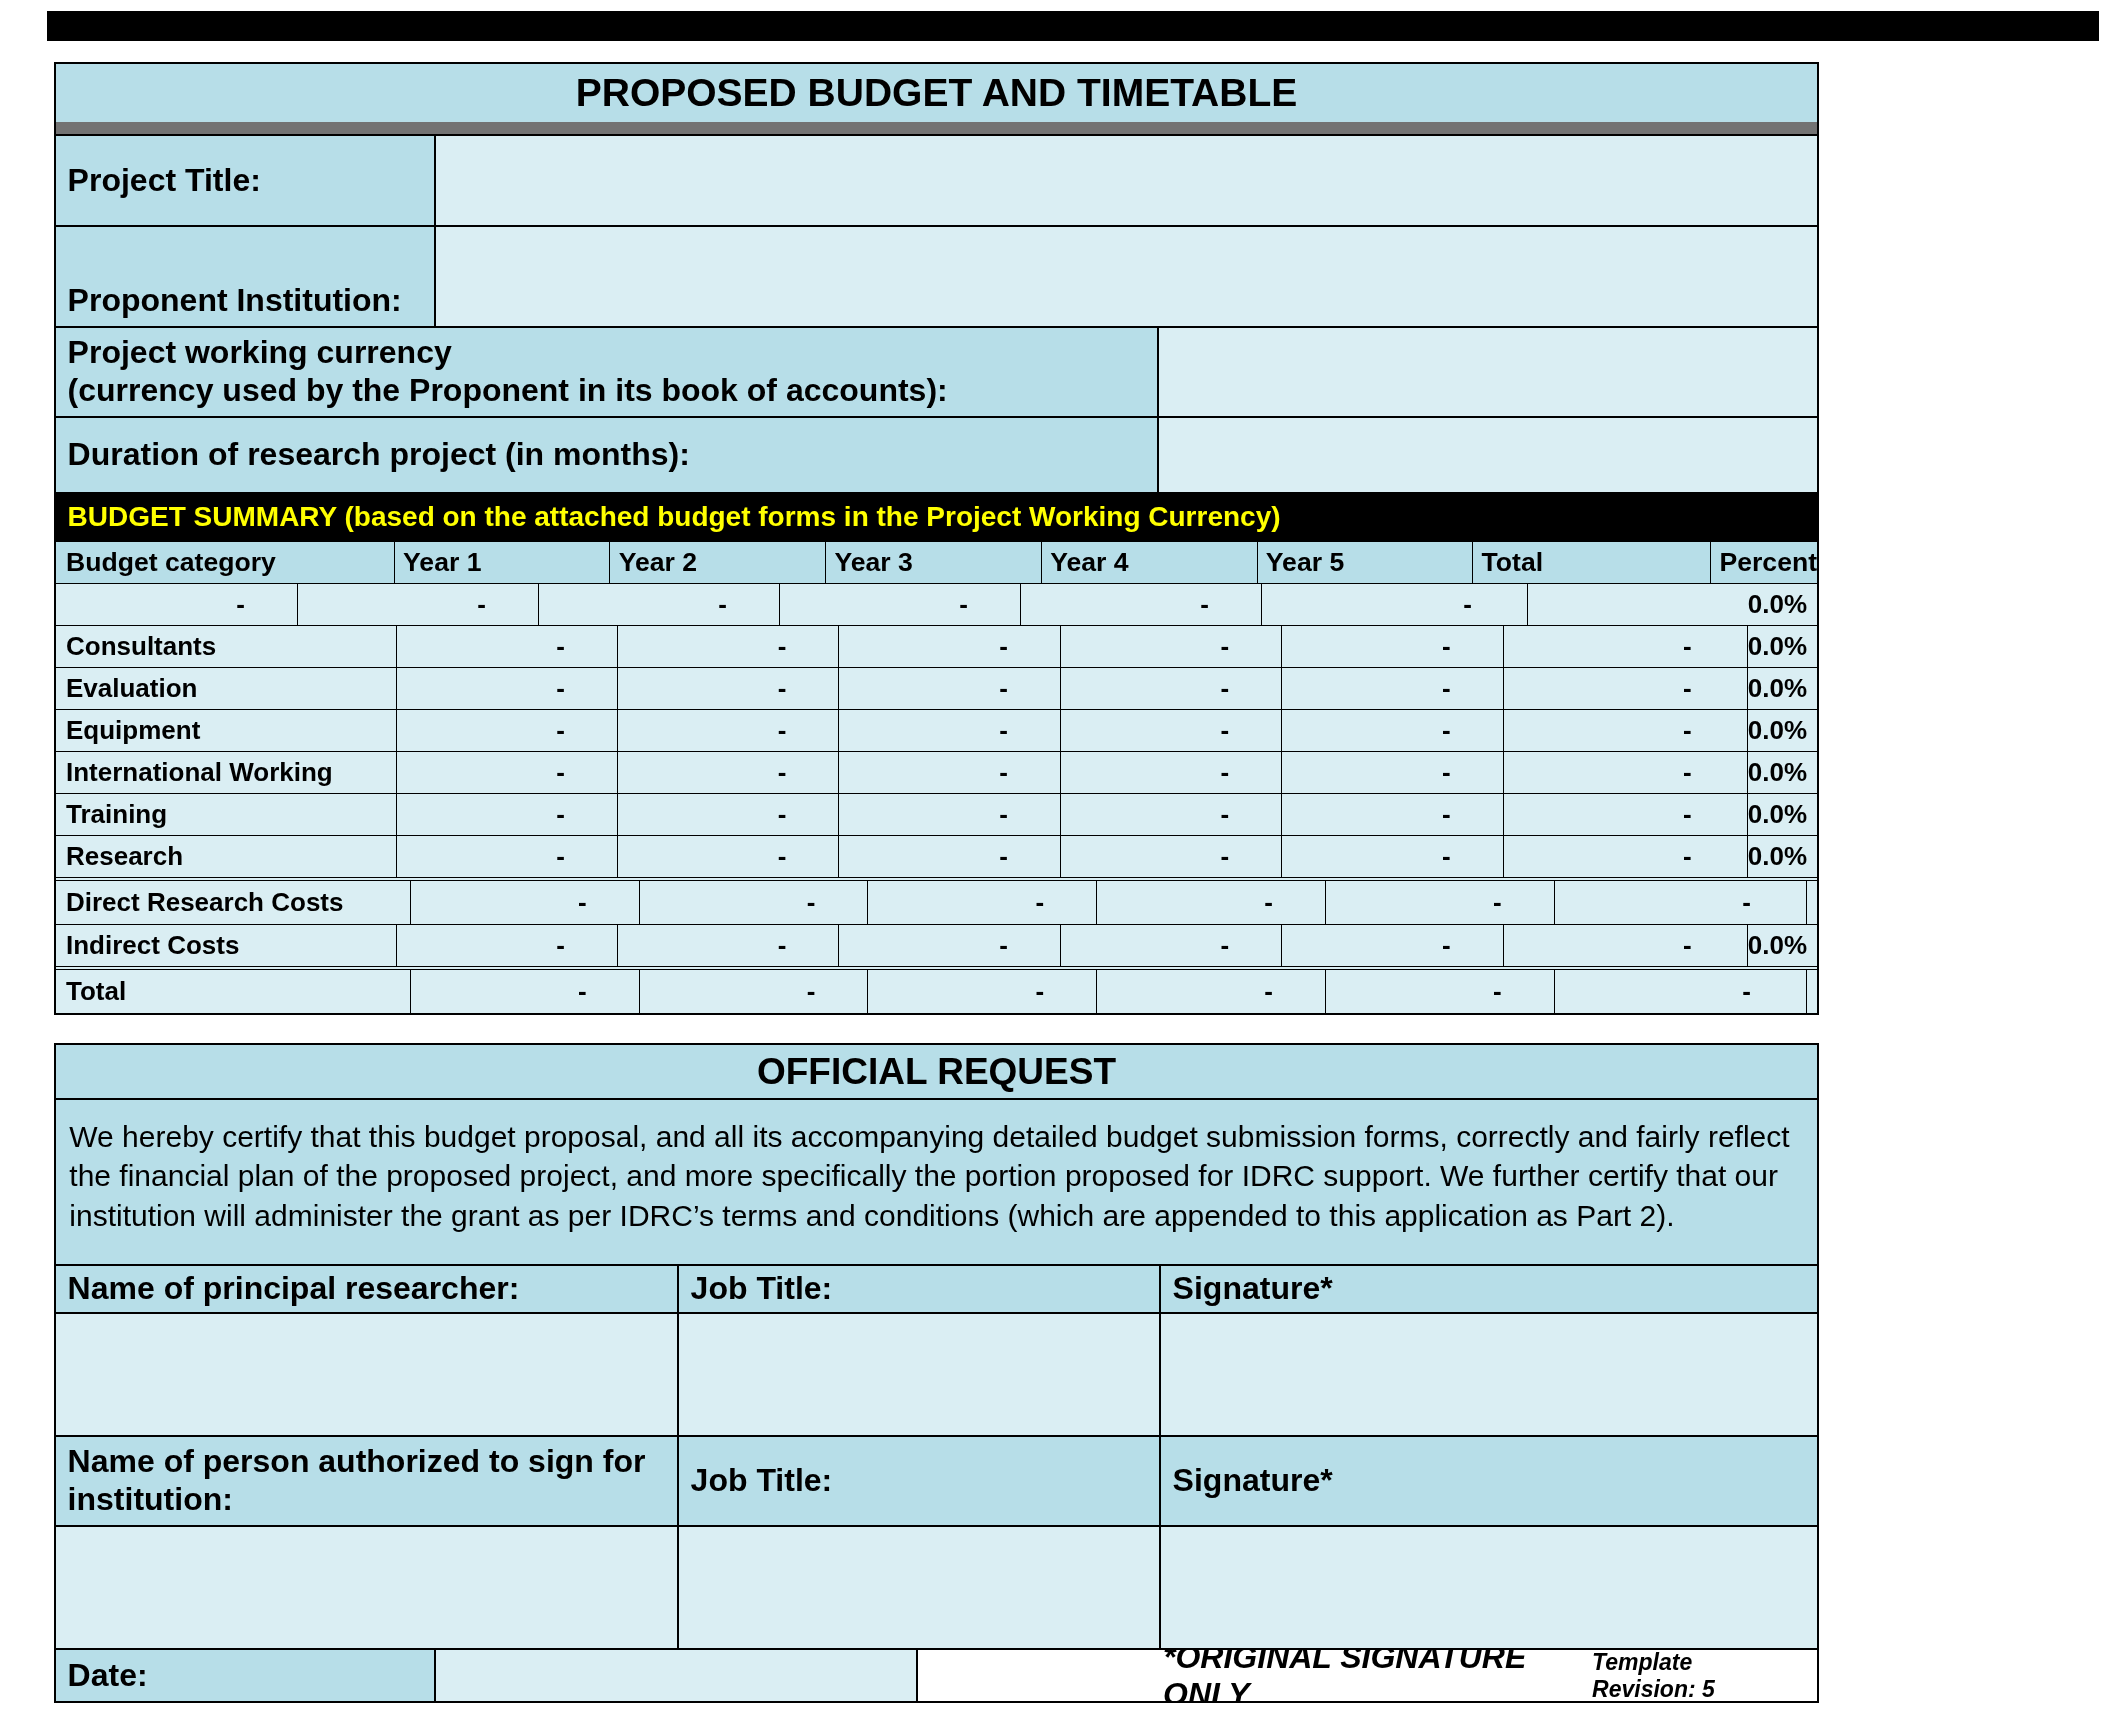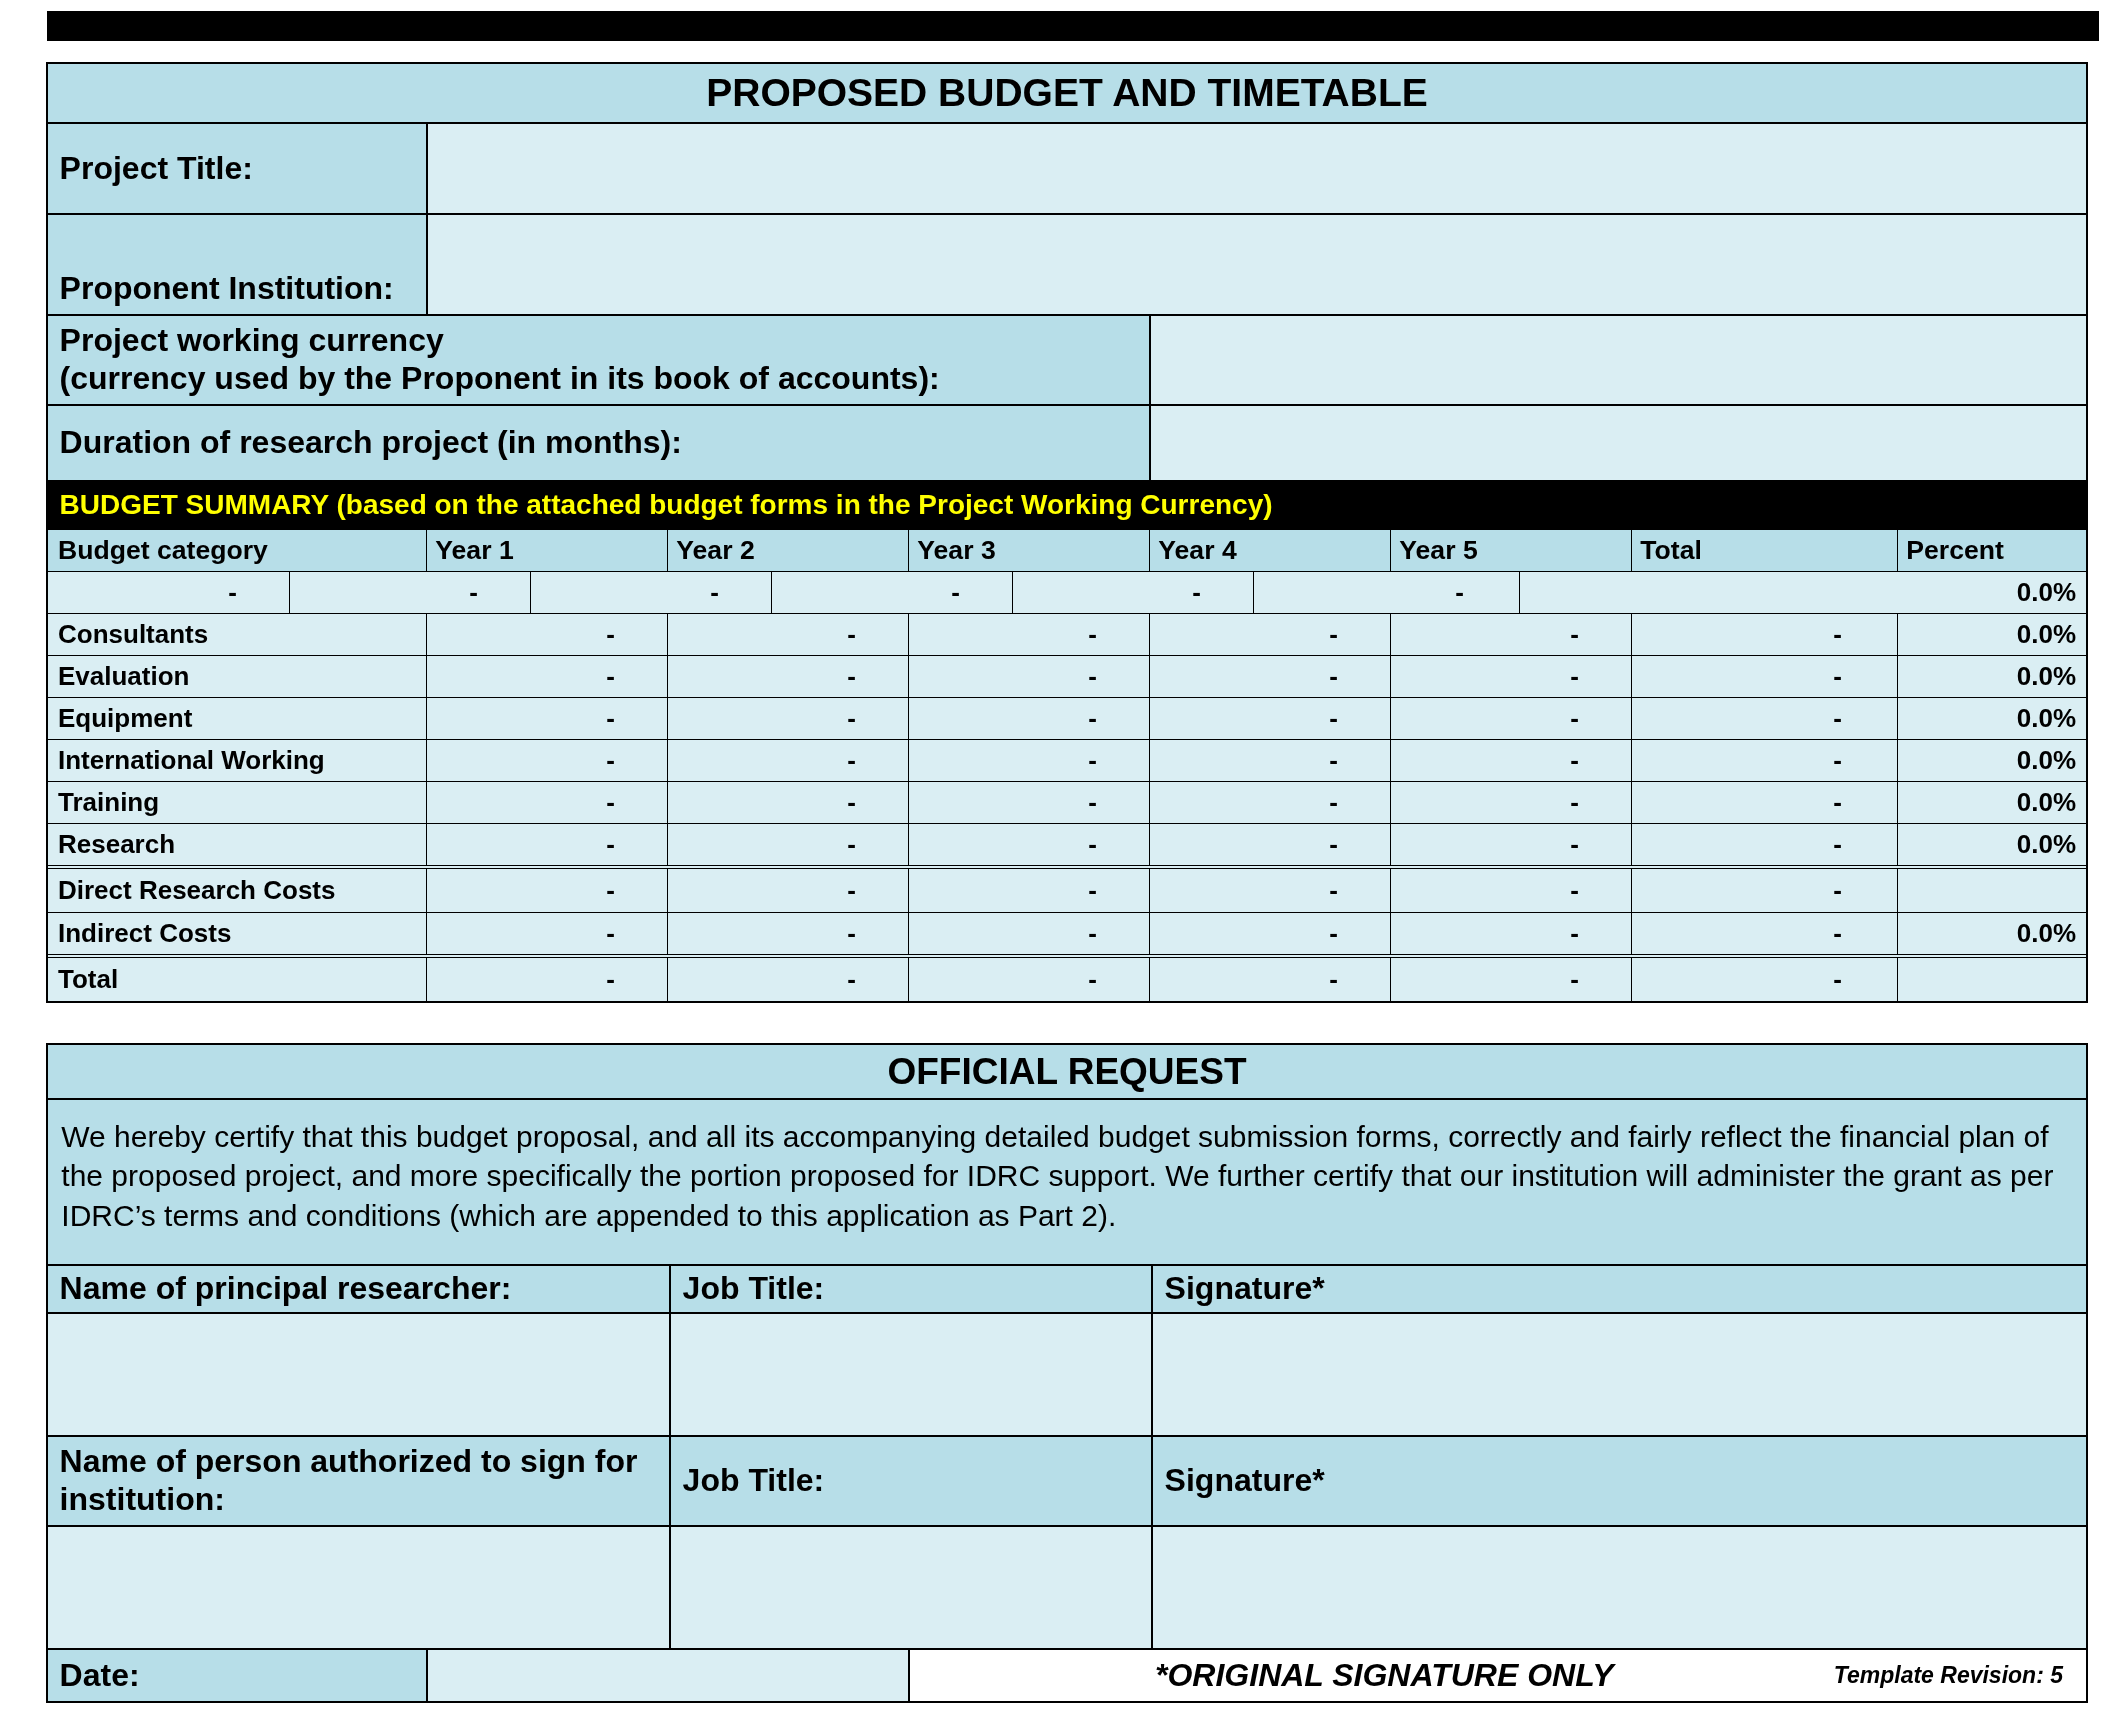--- a/index.html
+++ b/index.html
@@ -4,41 +4,41 @@
 <style>
   * { margin:0; padding:0; box-sizing:border-box; }
   html,body { background:#ffffff; }
   body {
     width:2127px; height:1729px; position:relative;
     font-family:"Liberation Sans", sans-serif; color:#000;
     -webkit-font-smoothing:antialiased;
   }
   .topbar { position:absolute; left:47px; top:10.8px; width:2052px; height:30px; background:#000; }
 
-  .sheet { position:absolute; left:46px; width:2042px; border:2.5px solid #000; background:#737373; }
+  .sheet { position:absolute; left:54px; width:1765px; border:2.5px solid #000; background:#737373; }
   #budget-sheet { top:62px; }
   #request-sheet { top:1043px; }
 
   .frow { display:flex; }
   .frow + .frow { border-top:2.5px solid #000; }
   .fcell { display:flex; align-items:center; overflow:hidden; }
   .fcell + .fcell { border-left:2.5px solid #000; }
 
   .bg-med { background:#B7DEE8; }
   .bg-light { background:#DAEEF3; }
 
   .title-row { height:58px; }
   .title-cell { width:100%; justify-content:center; font-weight:bold; font-size:39px; }
 
   .lbl { font-weight:bold; font-size:32px; padding:0 11.6px; line-height:1.18; }
   .w-label-narrow { width:378px; }
   .w-label-wide { width:1101px; }
   .grow { flex:1; }
 
-  .h-project { height:91px; }
+  .h-project { height:91px;margin-top:12px; }
   .h-proponent { height:101px; }
   .h-currency { height:90px; }
   .h-duration { height:76px; }
   .bottom-align { align-items:flex-end; padding-bottom:6.6px; }
   .two-line { flex-direction:column; justify-content:center; align-items:flex-start; }
 
   .summary-bar { height:48px; background:#000; color:#FFFF00; font-weight:bold; font-size:28px;
                  display:flex; align-items:center; padding:0 11.6px; }
 
   .thead { display:flex; height:43px; background:#B7DEE8; font-weight:bold; font-size:26.6px; border-top:2.5px solid #000; }

